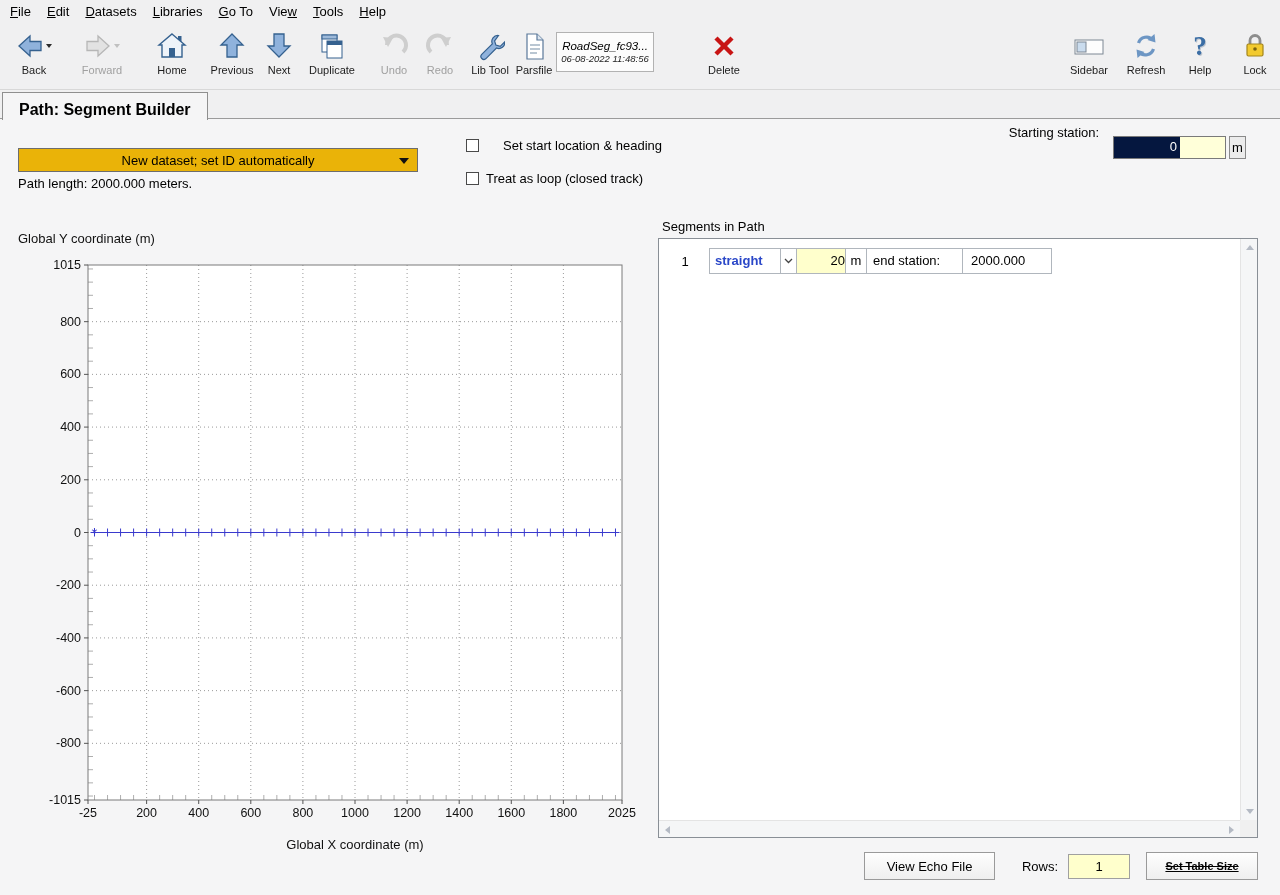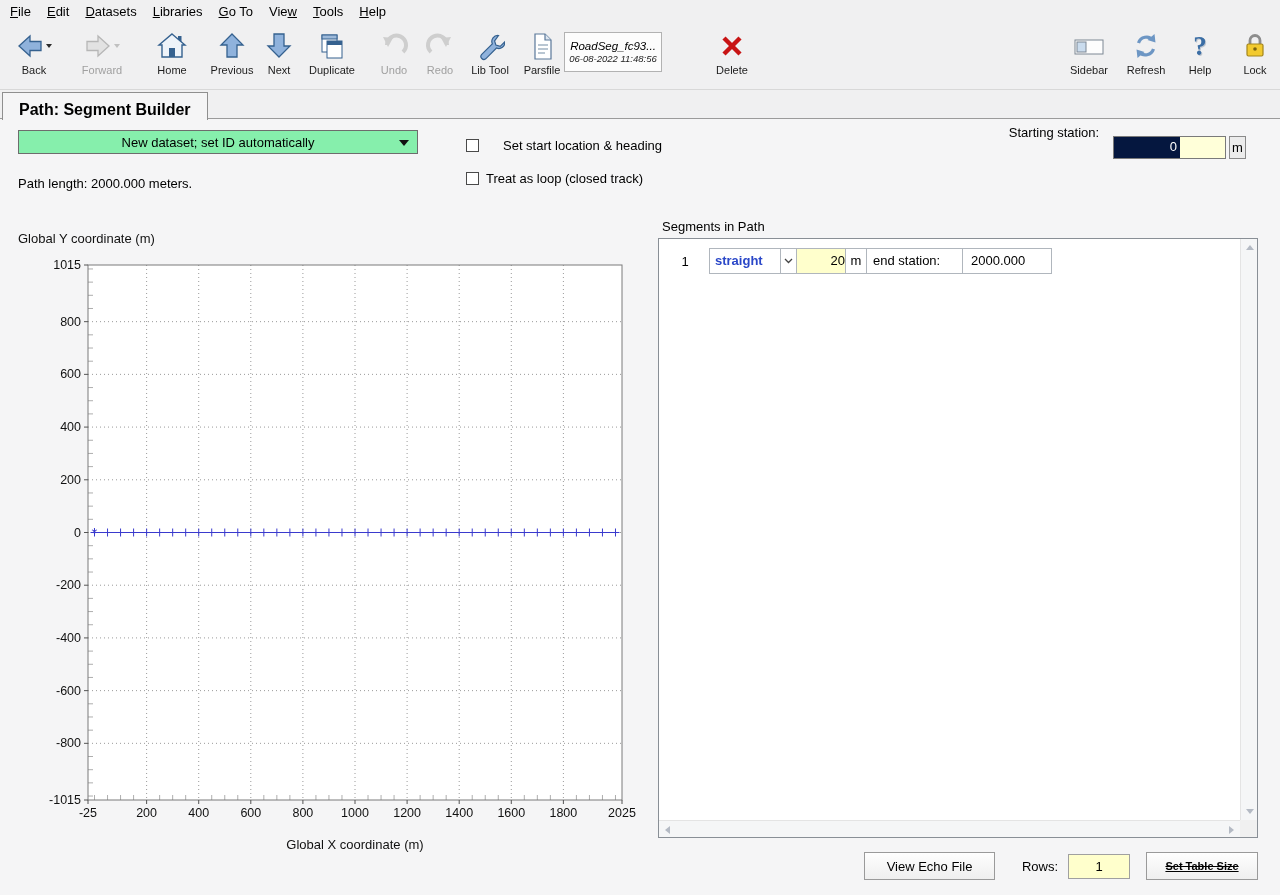--- a/index.html
+++ b/index.html
@@ -32,22 +32,22 @@
   
   .tabbar{position:absolute;left:0;top:90px;right:0;height:29px;background:#f0f0f1;
           border-bottom:1px solid #9b9b9b;box-sizing:border-box;}
   .tab{position:absolute;left:2px;top:2px;height:28px;background:#f5f5f6;z-index:3;
        border:1px solid #8f8f8f;border-bottom:none;box-sizing:border-box;
        padding:4px 16px;font-weight:bold;line-height:26px;font-size:16px;}
 
   
   .content{position:absolute;left:0;top:119px;right:0;bottom:0;background:#f5f5f6;}
 
-  .combo{position:absolute;left:18px;top:11px;width:400px;height:24px;box-sizing:border-box;
-         border:1px solid #6d6d6d;background:#86efac;display:flex;align-items:center;
+  .combo{position:absolute;left:18px;top:29px;width:400px;height:24px;box-sizing:border-box;
+         border:1px solid #6d6d6d;background:#eab308;display:flex;align-items:center;
          justify-content:center;}
   .combo-arrow{position:absolute;right:8px;top:9px;width:0;height:0;
          border-left:5px solid transparent;border-right:5px solid transparent;
          border-top:6px solid #111;}
   .pathlen{position:absolute;left:18px;top:57px;}
 
   .cb-row{position:absolute;display:flex;align-items:center;}
   .cb{width:13px;height:13px;background:#fff;border:1px solid #4a4a4a;box-sizing:border-box;
       margin-right:7px;flex:none;}
 
@@ -208,21 +208,21 @@
 
     <div class="tbtn" style="margin-left:10px;width:44px;">
       <span class="ic">
         <svg width="30" height="30" viewBox="0 0 30 30">
             <path d="M23.5 4.5 a6 6 0 0 0 -6.2 8.3 L6.5 23.6 a3 3 0 0 0 4.2 4.2 L21.5 17 a6 6 0 0 0 8.3 -6.2 l-4.6 4.6 -4.3 -1.3 -1.3 -4.3 z" fill="#8fb2dc" stroke="#35618f" stroke-width="1.2"></path>
           </svg>
       </span>
       <span class="lbl">Lib Tool</span>
     </div>
 
-    <div class="tbtn" style="margin-left:8px;width:44px;">
+    <div class="tbtn" style="width:44px;">
       <span class="ic">
         <svg width="30" height="30" viewBox="0 0 30 30">
             <path d="M8 3 h10 l6 6 v19 H8 z" fill="#fff" stroke="#5a789a" stroke-width="1.2"></path>
             <path d="M18 3 v6 h6" fill="#dde6f0" stroke="#5a789a" stroke-width="1.2"></path>
             <g stroke="#8aa0b4" stroke-width="1.2">
               <line x1="11" y1="14" x2="21" y2="14"></line>
               <line x1="11" y1="18" x2="21" y2="18"></line>
               <line x1="11" y1="22" x2="18" y2="22"></line>
             </g>
           </svg>

